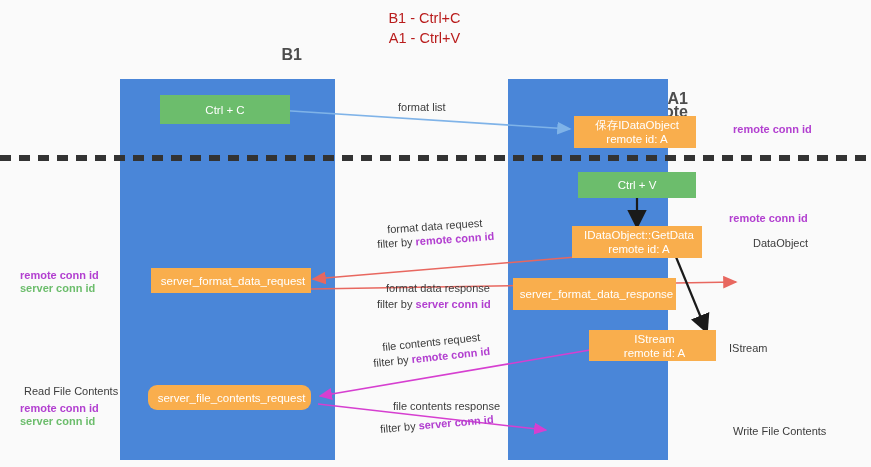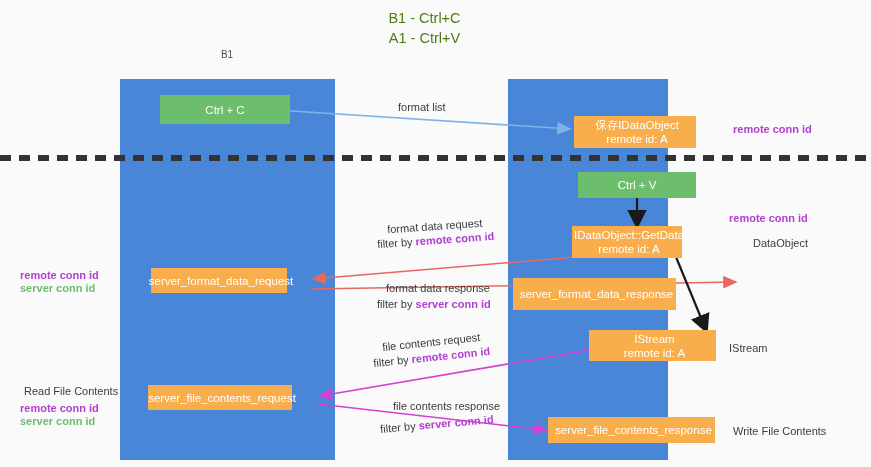--- a/index.html
+++ b/index.html
@@ -22,36 +22,37 @@
   .lane {
     position: absolute;
     background: #4a86d8;
   }
   #lane-b1 { left: 120px; top: 79px; width: 215px; height: 381px; }
   #lane-a1 { left: 508px; top: 79px; width: 160px; height: 381px; }
 
   
   .col-header {
     position: absolute;
-    text-align: center;
-    font-size: 10px;
+    text-align: right;
+    font-size: 16px;
     color: #4d4d4d;
     line-height: 13px;
+    font-weight: bold;
   }
   #hdr-b1 { left: 152px; top: 48px; width: 150px; }
   #hdr-a1 { left: 538px; top: 48px; width: 150px; margin-top: 44px; }
 
   
   #title {
     position: absolute;
     left: 0; top: 8px;
     width: 849px;
     text-align: center;
     font-size: 14.5px;
-    color: #4d7c0f;
+    color: #b91c1c;
     line-height: 20px;
   }
 
   
   .box {
     position: absolute;
     box-sizing: border-box;
     display: flex;
     flex-direction: column;
     align-items: center;
@@ -156,45 +157,42 @@
 
   <div class="box orange" style="left:574px; top:116px; width:122px; height:32px;">
     <span>保存IDataObject</span>
     <span>remote id: A</span>
   </div>
 
   <div class="box green" style="left:578px; top:172px; width:118px; height:26px;">
     <span>Ctrl + V</span>
   </div>
 
-  <div class="box orange" style="left:572px; top:226px; width:110px; height:32px;">
+  <div class="box orange" style="left:572px; top:226px; width:130px; height:32px;">
     <span>IDataObject::GetData</span>
     <span>remote id: A</span>
   </div>
 
-  <div class="box orange" style="left:151px; top:268px; width:136px; height:25px;">
+  <div class="box orange" style="left:151px; top:268px; width:160px; height:25px;">
     <span>server_format_data_request</span>
   </div>
 
   <div class="box orange" style="left:513px; top:278px; width:163px; height:32px;">
     <span>server_format_data_response</span>
   </div>
 
   <div class="box orange" style="left:589px; top:330px; width:127px; height:31px;">
     <span>IStream</span>
     <span>remote id: A</span>
   </div>
 
-  <div class="box orange" style="left:148px; top:385px; width:144px; height:25px;">
+  <div class="box orange" style="left:148px; top:385px; width:163px; height:25px;border-radius:9px;">
     <span>server_file_contents_request</span>
   </div>
 
-  <div class="box orange" style="left:548px; top:417px; width:167px; height:26px;">
-    <span>server_file_contents_response</span>
-  </div>
 
   <div class="lbl" style="left:398px; top:100px;">format list</div>
 
   <div class="lbl" style="left:387px; top:219px; transform: rotate(-4deg);">format data request</div>
   <div class="lbl" style="left:377px; top:233px; transform: rotate(-4deg);"><span>filter by </span><span class="k-purple">remote conn id</span></div>
 
   <div class="lbl" style="left:386px; top:281px;">format data response</div>
   <div class="lbl" style="left:377px; top:297px;"><span>filter by </span><span class="k-purple">server conn id</span></div>
 
   <div class="lbl" style="left:382px; top:335px; transform: rotate(-6deg);">file contents request</div>

